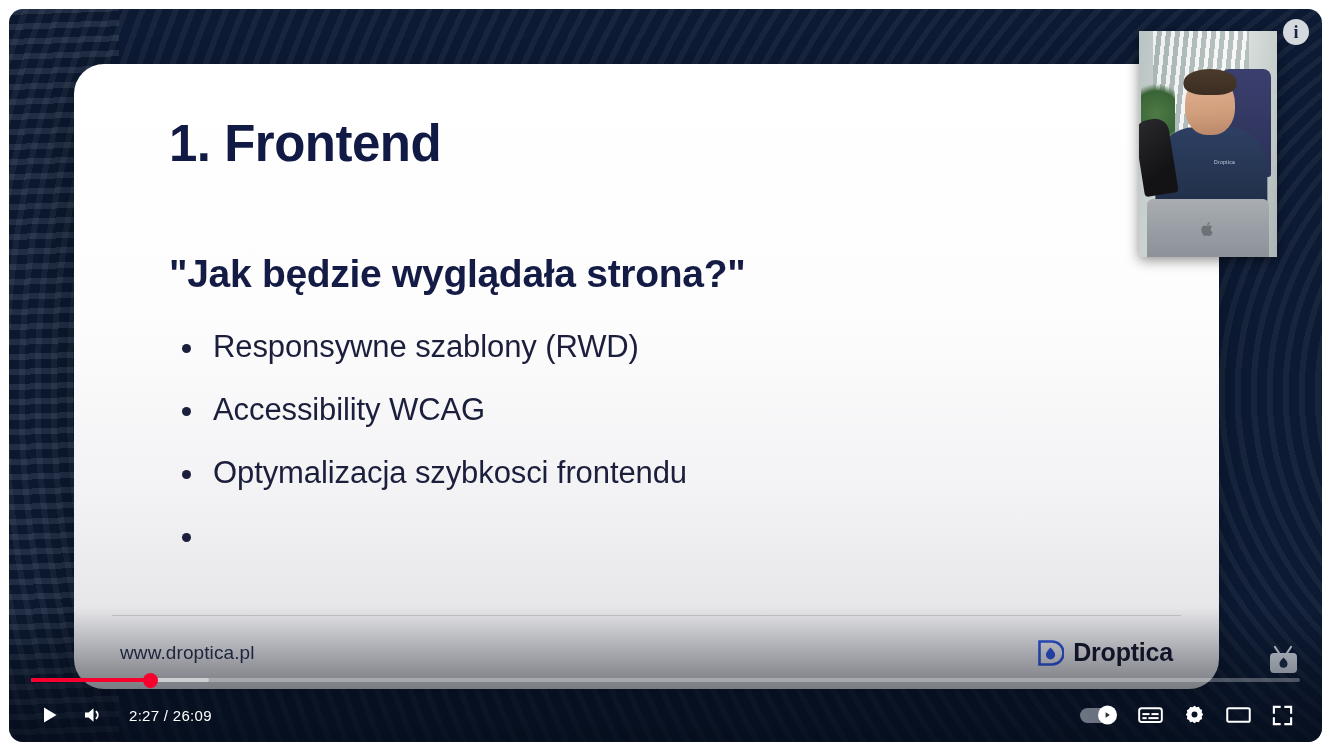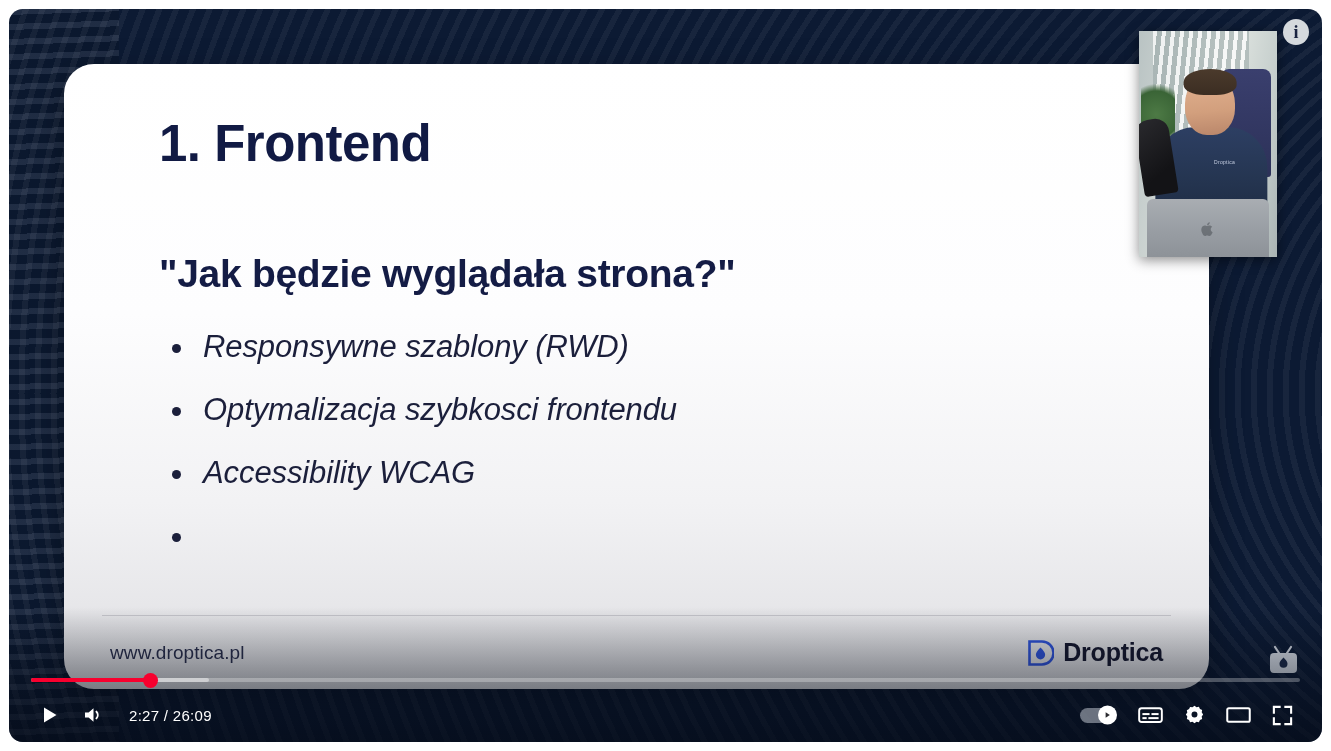--- a/index.html
+++ b/index.html
@@ -69,21 +69,21 @@
         rgba(255,255,255,0.09) 6px,
         rgba(0,0,0,0.10) 6px,
         rgba(0,0,0,0.10) 15px
       );
     opacity: .9;
   }
 
   
   .slide-card {
     position: absolute;
-    left: 55px;
+    left: 65px;
     top: 55px;
     width: 1145px;
     height: 625px;
     border-radius: 30px;
     background: linear-gradient(180deg, #ffffff 0%, #fdfdfe 40%, #f2f2f4 70%, #e6e6e9 88%, #dcdcdf 100%);
     box-shadow: 0 10px 34px rgba(0,0,0,0.30);
     overflow: hidden;
   }
 
   .slide-inner {
@@ -108,21 +108,20 @@
     font-weight: 700;
     letter-spacing: -0.3px;
     color: #141c45;
     line-height: 1.15;
   }
 
   .bullets {
     list-style: none;
     margin: 32px 0 3px 0;
     padding: 0;
-    font-style: italic;
   }
   .bullets li {
     position: relative;
     padding-left: 44px;
     font-size: 31px;
     font-weight: 400;
     color: #1b1f3b;
     line-height: 1.16;
     margin-bottom: 27px;
     letter-spacing: -0.1px;
@@ -399,25 +398,25 @@
       <div class="slide-inner">
         <h1 class="slide-title">1. Frontend</h1>
         <h2 class="slide-subtitle">"Jak będzie wyglądała strona?"</h2>
         <ul class="bullets">
           <li>
             <span class="bullet-dot"></span>
             <span>Responsywne szablony (RWD)</span>
           </li>
           <li>
             <span class="bullet-dot"></span>
-            <span>Optymalizacja szybkosci frontendu</span>
+            <span>Accessibility WCAG</span>
           </li>
           <li>
             <span class="bullet-dot"></span>
-            <span>Accessibility WCAG</span>
+            <span>Optymalizacja szybkosci frontendu</span>
           </li>
           <li>
             <span class="bullet-dot"></span>
           </li>
         </ul>
       </div>
 
       <div class="slide-footer">
         <span class="footer-url">www.droptica.pl</span>
         <div class="footer-logo">

